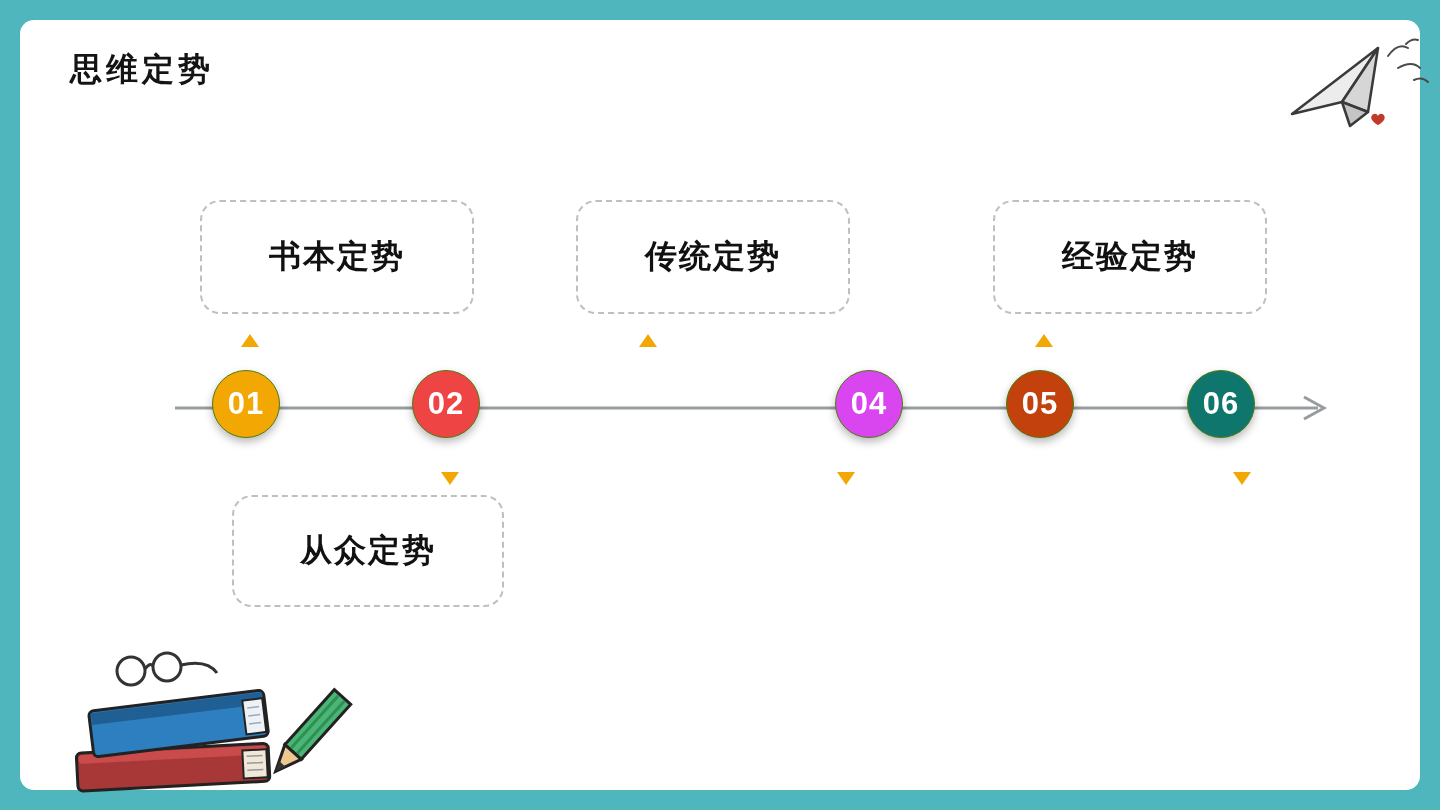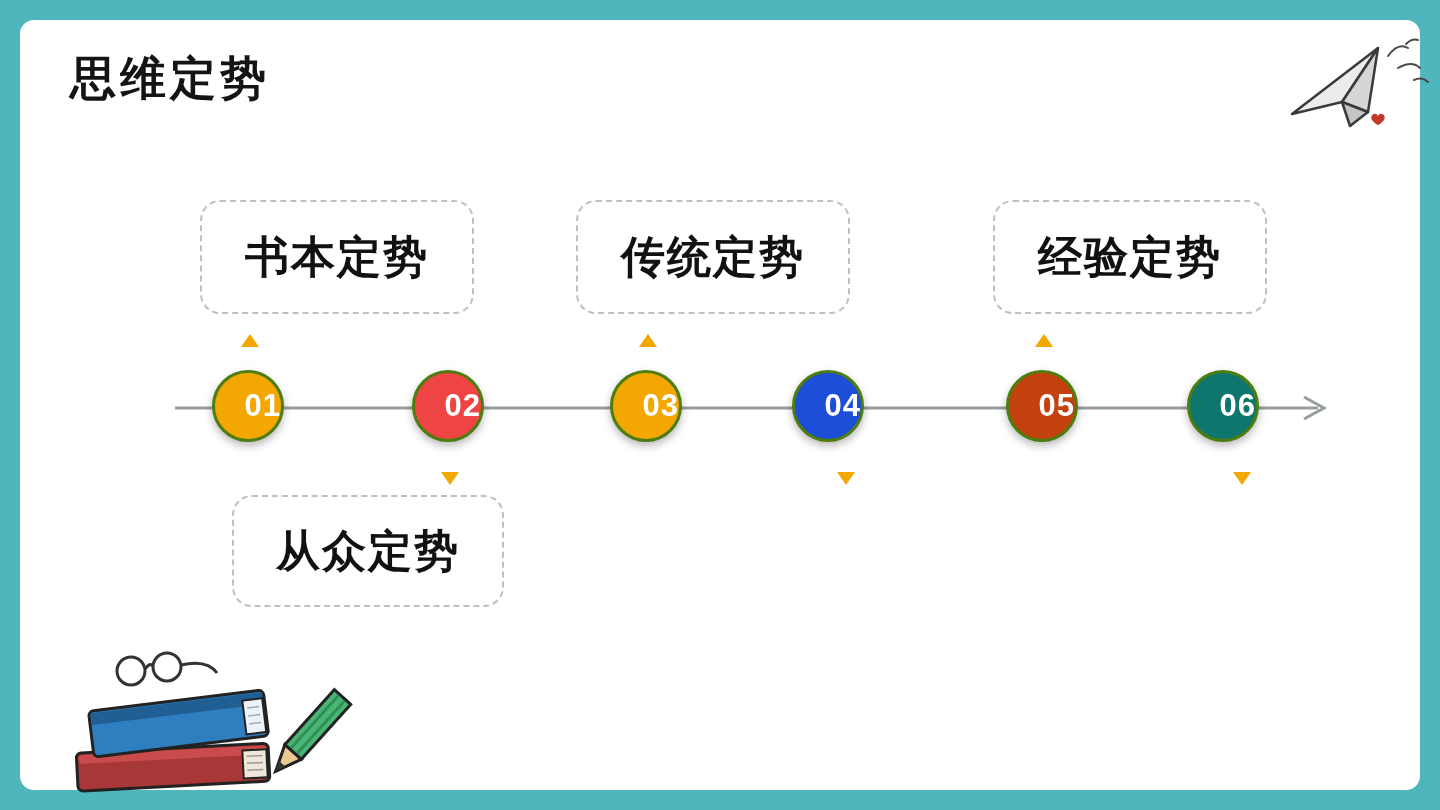--- a/index.html
+++ b/index.html
@@ -6,36 +6,36 @@
   body{
     width:1440px;height:810px;position:relative;overflow:hidden;
     background:#4fb6be;
     font-family:"Liberation Sans","DejaVu Sans",sans-serif;
   }
   .card{
     position:absolute;inset:20px;background:#ffffff;border-radius:14px;
   }
   .title{
     position:absolute;left:50px;top:28px;margin:0;
-    font-size:46px;font-weight:900;color:#141414;letter-spacing:4px;
+    font-size:32px;font-weight:900;color:#141414;letter-spacing:4px;
   }
   .paper-plane{position:absolute;left:1258px;top:12px;}
   .books{position:absolute;left:25px;top:615px;}
   .timeline-svg{position:absolute;left:150px;top:370px;}
   .node{
     position:absolute;top:350px;width:66px;height:66px;border-radius:50%;
-    border:3px solid #4d7c0f;box-shadow:0 4px 9px rgba(0,0,0,0.28);
-    display:flex;align-items:center;justify-content:flex-end;
+    border:1px solid #4d7c0f;box-shadow:0 4px 9px rgba(0,0,0,0.28);
+    display:flex;align-items:center;justify-content:center;
   }
   .node-num{color:#ffffff;font-size:31px;font-weight:700;letter-spacing:1px;}
   .label-box{
     position:absolute;background:#ffffff;border:2px dashed #bfbfbf;border-radius:20px;
     display:flex;align-items:center;justify-content:center;
   }
-  .label-text{font-size:44px;font-weight:800;color:#111111;letter-spacing:2px;}
+  .label-text{font-size:32px;font-weight:800;color:#111111;letter-spacing:2px;}
   .tri-up{
     position:absolute;top:314px;width:0;height:0;
     border-left:9px solid transparent;border-right:9px solid transparent;
     border-bottom:13px solid #f2a703;
   }
   .tri-down{
     position:absolute;top:452px;width:0;height:0;
     border-left:9px solid transparent;border-right:9px solid transparent;
     border-top:13px solid #f2a703;
   }
@@ -87,24 +87,21 @@
   <div class="tri-down" style="left:421px;"></div>
   <div class="tri-down" style="left:817px;"></div>
   <div class="tri-down" style="left:1213px;"></div>
 
   <div class="node" style="left: 192px; background-color: rgb(242, 167, 3);">
     <span class="node-num">01</span>
   </div>
   <div class="node" style="left: 392px; background-color: #ef4444;">
     <span class="node-num">02</span>
   </div>
-  <div class="node" style="left: 590px; background-color: rgb(242, 167, 3);">
-    <span class="node-num">03</span>
-  </div>
-  <div class="node" style="left: 772px; background-color: #1d4ed8;">
+  <div class="node" style="left: 815px; background-color: #d946ef;">
     <span class="node-num">04</span>
   </div>
   <div class="node" style="left: 986px; background-color: #c2410c;">
     <span class="node-num">05</span>
   </div>
   <div class="node" style="left: 1167px; background-color: #0f766e;">
     <span class="node-num">06</span>
   </div>
 
   <svg class="books" width="310" height="165" viewBox="0 0 310 165">

